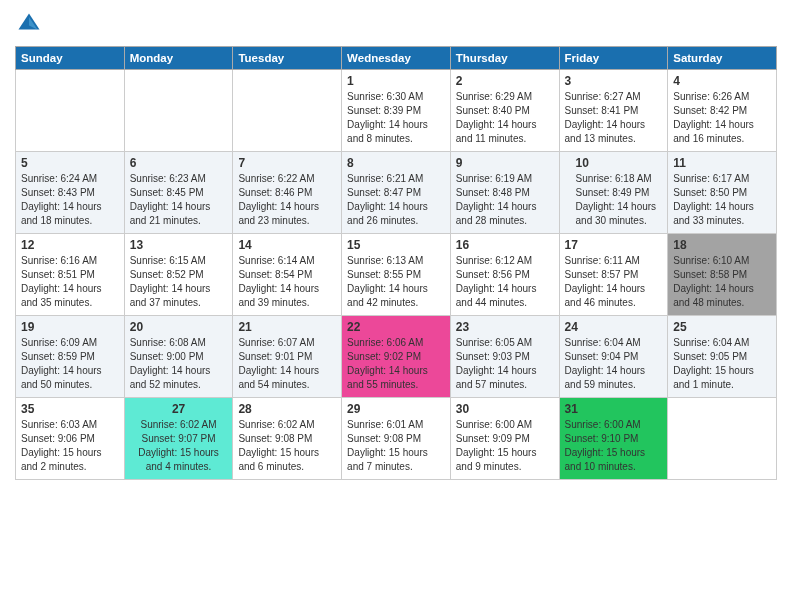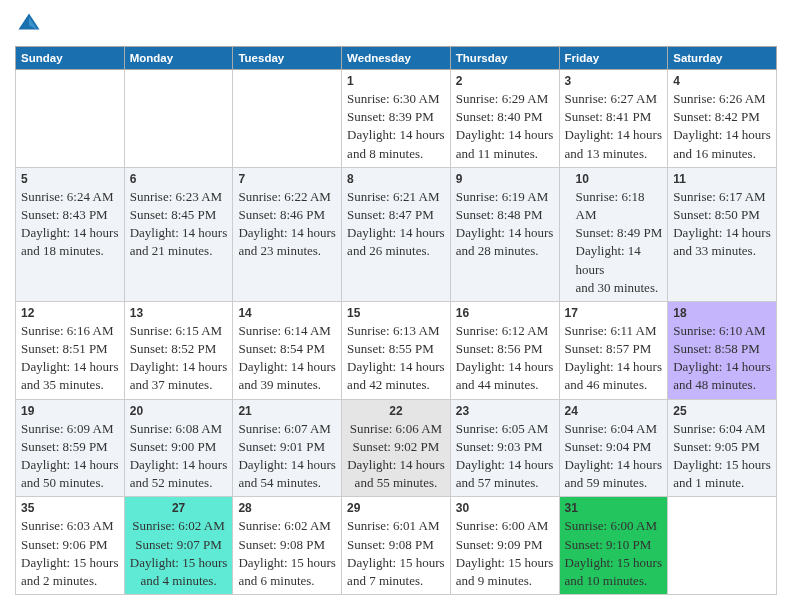--- a/index.html
+++ b/index.html
@@ -85,24 +85,23 @@
     .calendar-table tr:nth-child(even) td {
       background: #f5f5f5;
     }
     .day-number {
       font-size: 12px;
       font-weight: bold;
       display: block;
       margin-bottom: 2px;
     }
     .cell-text {
-      font-size: 13px;
+      font-size: 10px;
       line-height: 1.4;
       color: #333;
-      font-family: Liberation Serif, serif;
     }
     .empty-cell {
       background: #fff !important;
     }
   </style>
 </head>
 <body>
 
 <div class="page">
   <div class="header">
@@ -204,39 +203,39 @@
             <div class="cell-text">Sunrise: 6:13 AM<br>Sunset: 8:55 PM<br>Daylight: 14 hours<br>and 42 minutes.</div>
           </td>
           <td style="background: rgb(255, 255, 255);">
             <span class="day-number">16</span>
             <div class="cell-text">Sunrise: 6:12 AM<br>Sunset: 8:56 PM<br>Daylight: 14 hours<br>and 44 minutes.</div>
           </td>
           <td style="background: rgb(255, 255, 255);">
             <span class="day-number">17</span>
             <div class="cell-text">Sunrise: 6:11 AM<br>Sunset: 8:57 PM<br>Daylight: 14 hours<br>and 46 minutes.</div>
           </td>
-          <td style="background: #c4b5fd;">
+          <td style="background: #a3a3a3;">
             <span class="day-number">18</span>
             <div class="cell-text">Sunrise: 6:10 AM<br>Sunset: 8:58 PM<br>Daylight: 14 hours<br>and 48 minutes.</div>
           </td>
         </tr>
         <tr>
           <td style="background: rgb(240, 244, 248);">
             <span class="day-number">19</span>
             <div class="cell-text">Sunrise: 6:09 AM<br>Sunset: 8:59 PM<br>Daylight: 14 hours<br>and 50 minutes.</div>
           </td>
           <td style="background: rgb(240, 244, 248);">
             <span class="day-number">20</span>
             <div class="cell-text">Sunrise: 6:08 AM<br>Sunset: 9:00 PM<br>Daylight: 14 hours<br>and 52 minutes.</div>
           </td>
           <td style="background: rgb(240, 244, 248);">
             <span class="day-number">21</span>
             <div class="cell-text">Sunrise: 6:07 AM<br>Sunset: 9:01 PM<br>Daylight: 14 hours<br>and 54 minutes.</div>
           </td>
-          <td style="background: #e5e5e5; text-align: center;">
+          <td style="background: #ec4899;">
             <span class="day-number">22</span>
             <div class="cell-text">Sunrise: 6:06 AM<br>Sunset: 9:02 PM<br>Daylight: 14 hours<br>and 55 minutes.</div>
           </td>
           <td style="background: rgb(240, 244, 248);">
             <span class="day-number">23</span>
             <div class="cell-text">Sunrise: 6:05 AM<br>Sunset: 9:03 PM<br>Daylight: 14 hours<br>and 57 minutes.</div>
           </td>
           <td style="background: rgb(240, 244, 248);">
             <span class="day-number">24</span>
             <div class="cell-text">Sunrise: 6:04 AM<br>Sunset: 9:04 PM<br>Daylight: 14 hours<br>and 59 minutes.</div>

